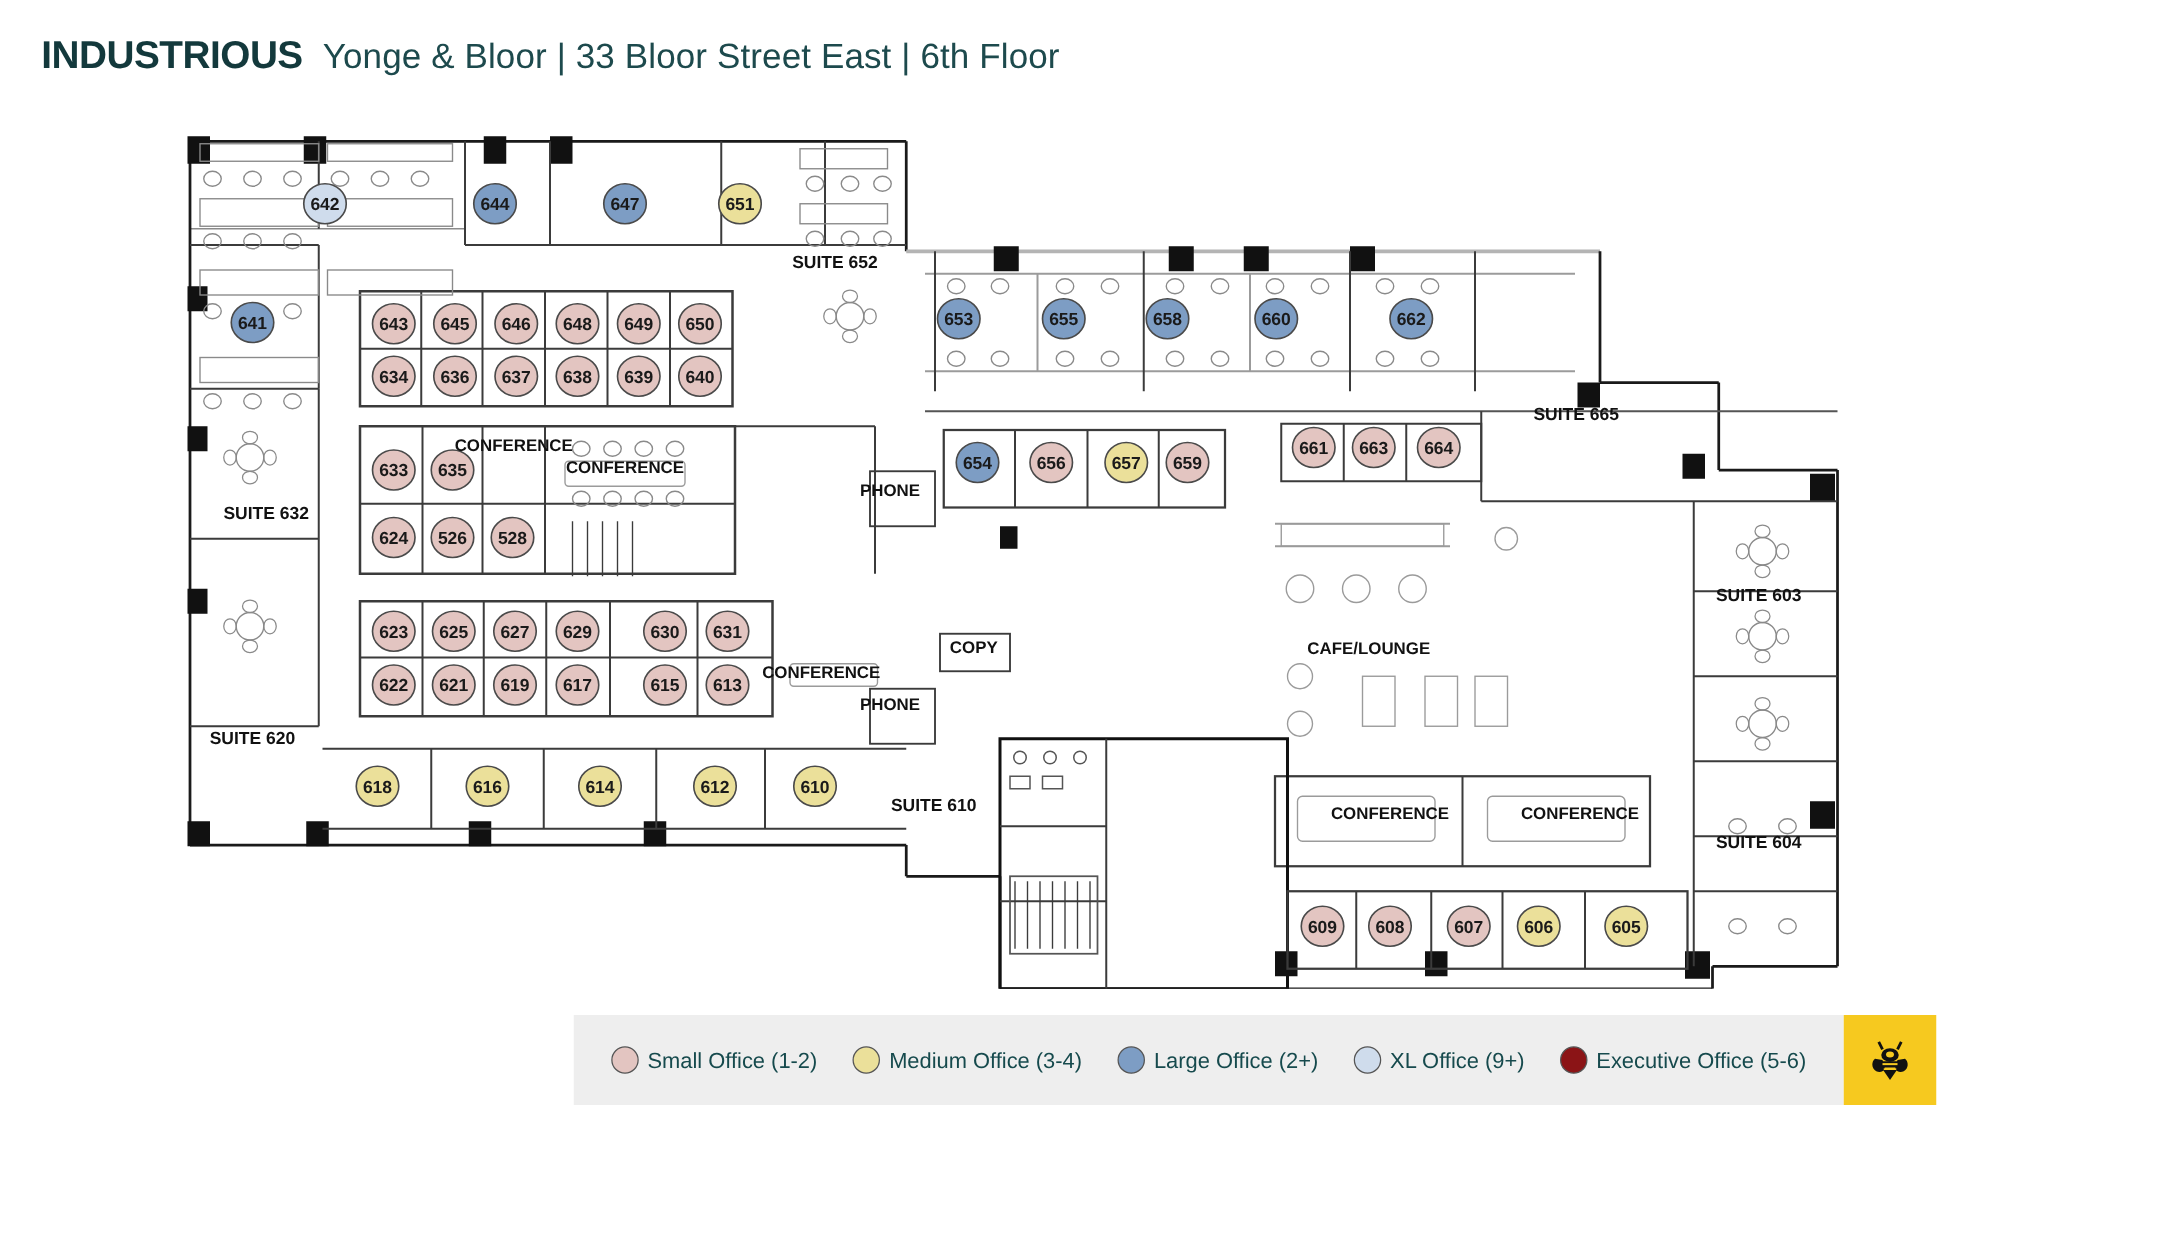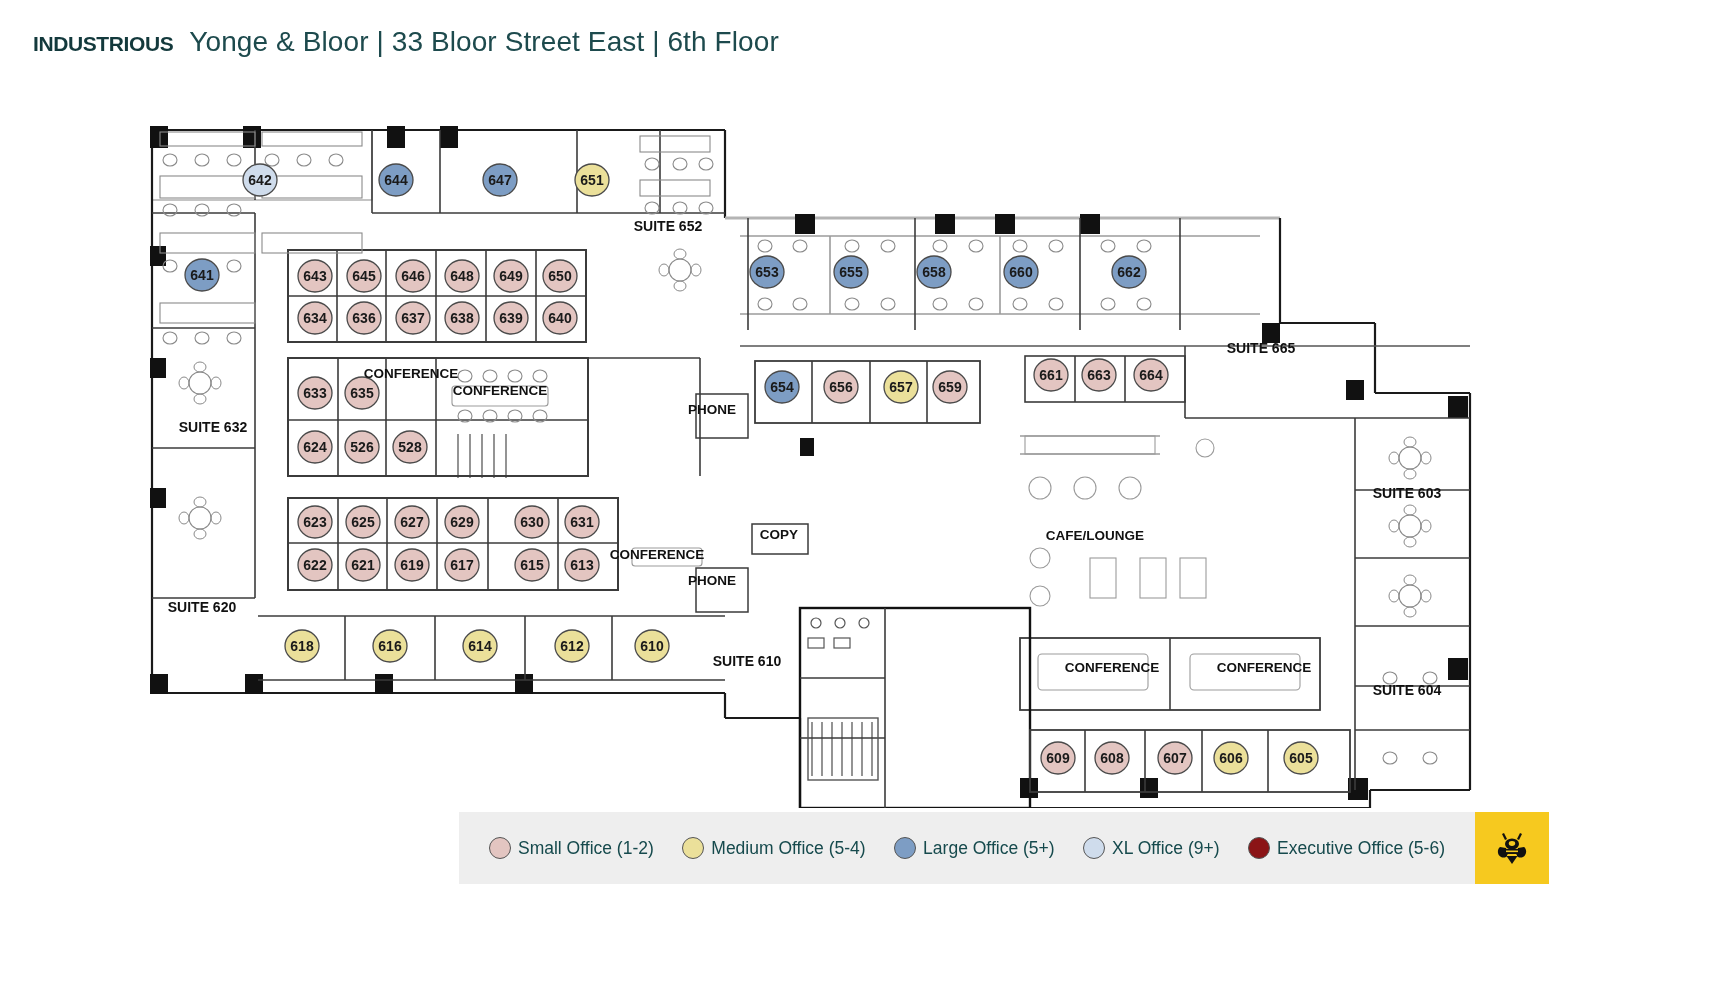--- a/index.html
+++ b/index.html
@@ -2,25 +2,25 @@
 <html><head>
 <meta charset="utf-8">
 <title>Industrious Floor Plan</title>
 <style>
   html,body{margin:0;padding:0;background:#ffffff;}
   body{width:1734px;height:986px;position:relative;overflow:hidden;
        font-family:"Liberation Sans", sans-serif;color:#123b3c;}
 
   
   #header{position:absolute;left:33px;top:26px;display:flex;align-items:baseline;gap:16px;}
-  #brand{font-size:21px;font-weight:bold;letter-spacing:-0.4px;color:#13393c;}
+  #brand{font-size:31px;font-weight:bold;letter-spacing:-0.4px;color:#13393c;}
   #subtitle{font-size:28px;font-weight:400;color:#1d4a4d;letter-spacing:.1px;}
 
   
-  #plan{position:absolute;left:140px;top:118px;width:1360px;height:690px;}
+  #plan{position:absolute;left:140px;top:101px;width:1360px;height:690px;}
   #plan svg{display:block;}
 
   .rm{font-family:"Liberation Sans", sans-serif;font-weight:bold;fill:#1a1a1a;text-anchor:middle;}
   .suite-lbl{font-family:"Liberation Sans", sans-serif;font-weight:bold;fill:#111;text-anchor:middle;}
   .amen-lbl{font-family:"Liberation Sans", sans-serif;font-weight:bold;fill:#111;text-anchor:middle;}
 
   
   #legend{position:absolute;left:459px;top:812px;width:1016px;height:72px;
           background:#eeeeee;display:flex;align-items:center;justify-content:space-between;
           padding:0 30px;box-sizing:border-box;}
@@ -597,25 +597,25 @@
   </svg>
 </div>
 
 <div id="legend">
     <div class="lg-item">
       <span class="lg-dot" style="background: rgb(227, 197, 193);"></span>
       <span class="lg-txt">Small Office (1-2)</span>
     </div>
     <div class="lg-item">
       <span class="lg-dot" style="background: rgb(235, 224, 154);"></span>
-      <span class="lg-txt">Medium Office (5-4)</span>
+      <span class="lg-txt">Medium Office (3-4)</span>
     </div>
     <div class="lg-item">
       <span class="lg-dot" style="background: rgb(125, 157, 196);"></span>
-      <span class="lg-txt">Large Office (5+)</span>
+      <span class="lg-txt">Large Office (2+)</span>
     </div>
     <div class="lg-item">
       <span class="lg-dot" style="background: rgb(207, 220, 236);"></span>
       <span class="lg-txt">XL Office (9+)</span>
     </div>
     <div class="lg-item">
       <span class="lg-dot" style="background: rgb(139, 20, 22);"></span>
       <span class="lg-txt">Executive Office (5-6)</span>
     </div>
   </div>

